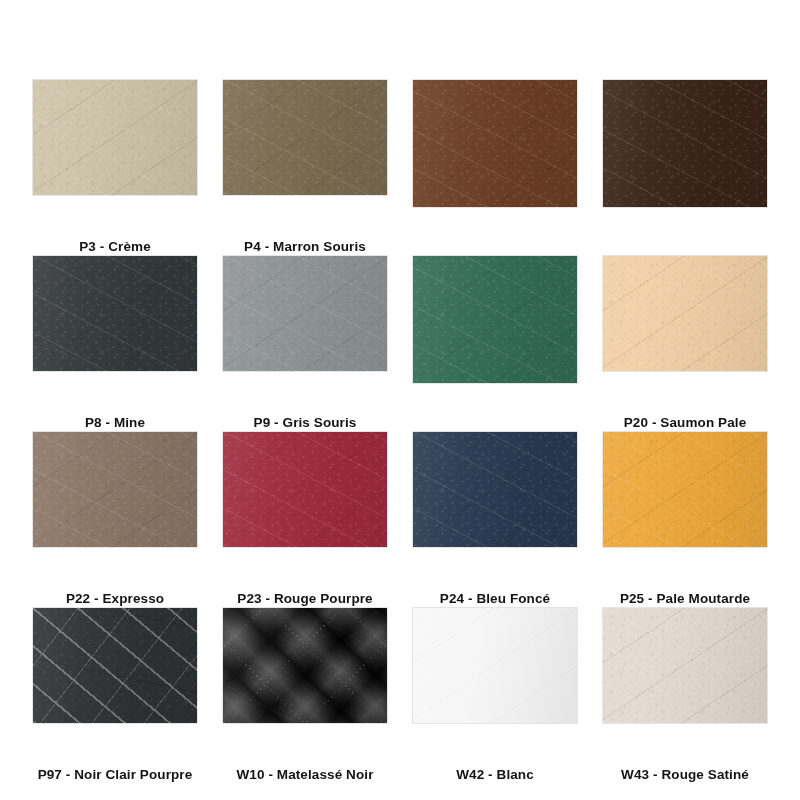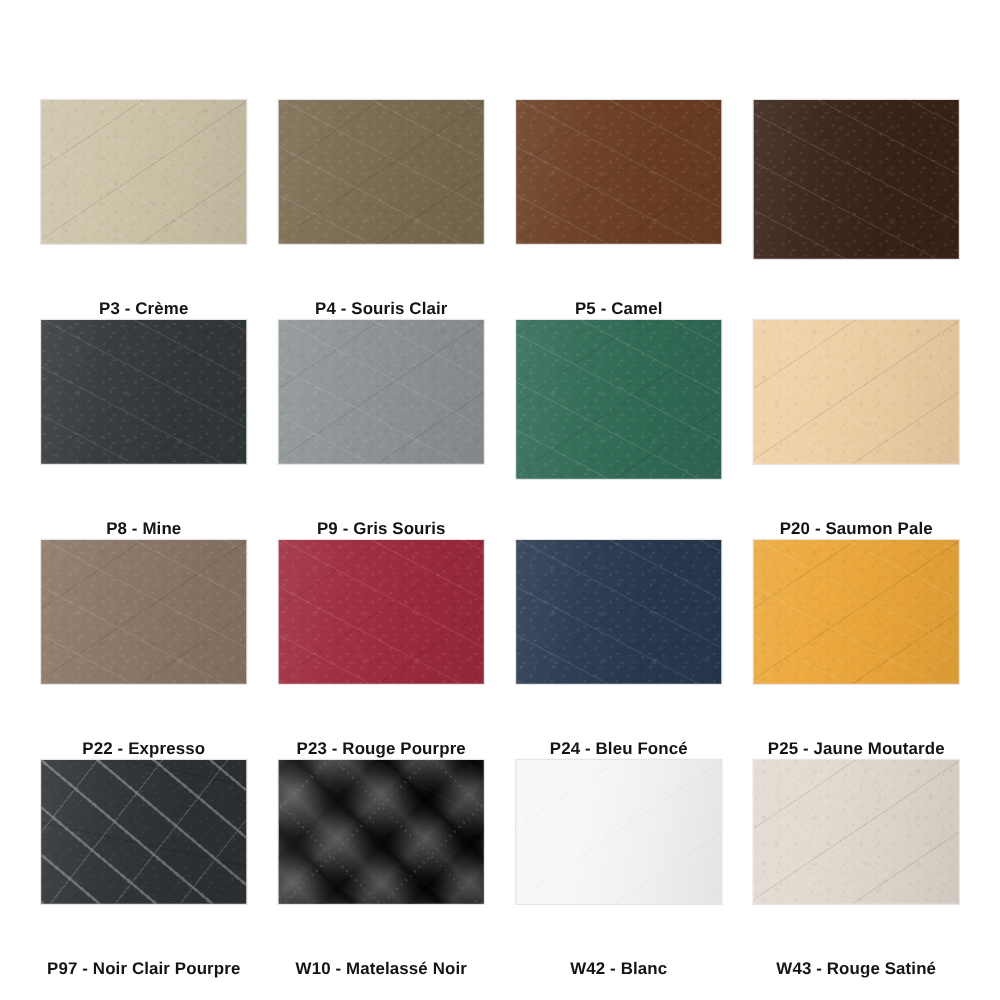--- a/index.html
+++ b/index.html
@@ -189,29 +189,28 @@
         <div class="sheen"></div>
       </div>
       <div class="swatch-label">P3 - Crème</div>
     </div>
     <div class="swatch-cell">
       <div class="swatch-chip" style="background-color: rgb(122, 107, 80);">
         <div class="grain"></div>
         <div class="wrinkle"></div>
         <div class="sheen"></div>
       </div>
-      <div class="swatch-label">P4 - Souris Clair</div>
+      <div class="swatch-label">P4 - Marron Souris</div>
     </div>
     <div class="swatch-cell">
       <div class="swatch-chip" style="background-color: rgb(107, 62, 35);">
         <div class="grain"></div>
         <div class="wrinkle"></div>
         <div class="sheen"></div>
       </div>
-      <div class="swatch-label">P5 - Camel</div>
     </div>
     <div class="swatch-cell">
       <div class="swatch-chip" style="background-color: rgb(58, 35, 24);">
         <div class="grain"></div>
         <div class="wrinkle"></div>
         <div class="sheen"></div>
       </div>
     </div>
     <div class="swatch-cell">
       <div class="swatch-chip" style="background-color: rgb(51, 56, 58);">
@@ -267,21 +266,21 @@
         <div class="sheen"></div>
       </div>
       <div class="swatch-label">P24 - Bleu Foncé</div>
     </div>
     <div class="swatch-cell">
       <div class="swatch-chip" style="background-color: rgb(236, 167, 57);">
         <div class="grain"></div>
         <div class="wrinkle"></div>
         <div class="sheen"></div>
       </div>
-      <div class="swatch-label">P25 - Jaune Moutarde</div>
+      <div class="swatch-label">P25 - Pale Moutarde</div>
     </div>
     <div class="swatch-cell">
       <div class="swatch-chip chip-gloss" style="background-color: rgb(46, 49, 52);">
         <div class="grain"></div>
         <div class="wrinkle"></div>
         <div class="sheen"></div>
       </div>
       <div class="swatch-label">P97 - Noir Clair Pourpre</div>
     </div>
     <div class="swatch-cell">

